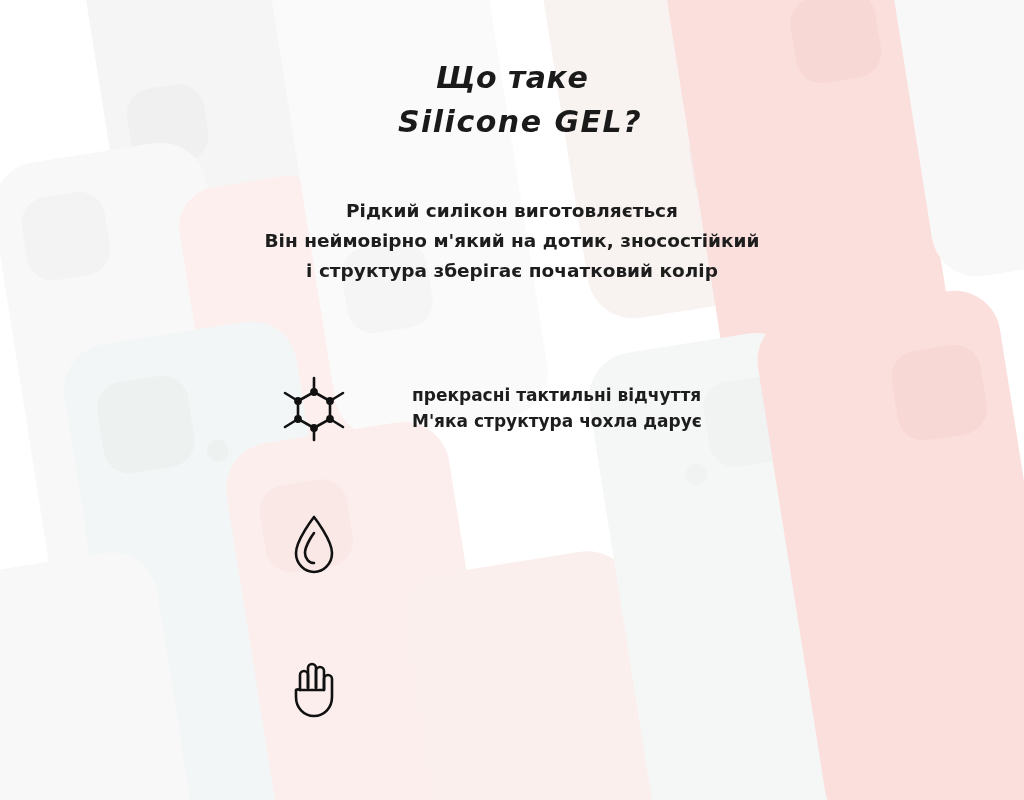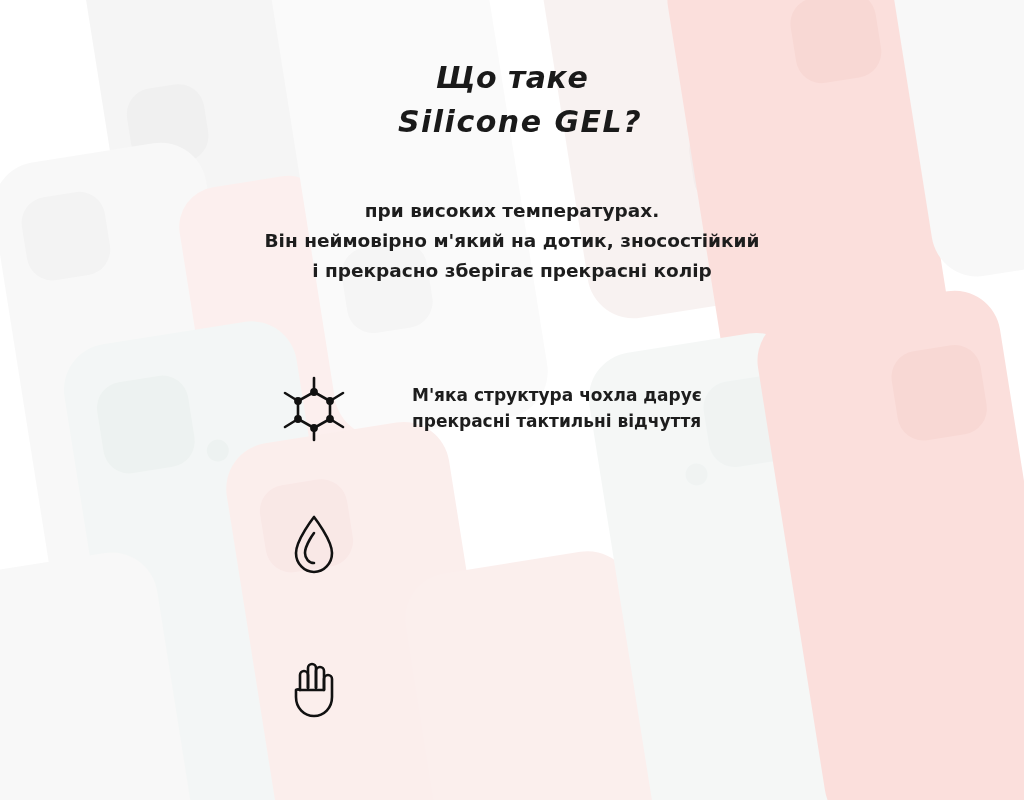--- a/index.html
+++ b/index.html
@@ -307,23 +307,23 @@
   </div>
 
   <div class="content">
 
     <div class="title">
       <span>Що таке</span>
       <span class="line2">Silicone GEL?</span>
     </div>
 
     <div class="lead">
-      <span>при високих температурах.</span>
+      <span>Рідкий силікон виготовляється</span>
       <span>Він неймовірно м'який на дотик, зносостійкий</span>
-      <span>і прекрасно зберігає прекрасні колір</span>
+      <span>і структура зберігає початковий колір</span>
     </div>
 
     <div class="features">
 
       <div class="feature feature-1">
         <div class="feature-icon">
           <svg width="74" height="74" viewBox="0 0 74 74" fill="none" stroke="#111111" stroke-width="2.6" stroke-linecap="round">
             <polygon points="37,22 53,31 53,49 37,58 21,49 21,31" fill="none"></polygon>
             <line x1="37" y1="22" x2="37" y2="8"></line>
             <line x1="53" y1="31" x2="66" y2="23"></line>
@@ -333,22 +333,22 @@
             <line x1="21" y1="31" x2="8" y2="23"></line>
             <circle cx="37" cy="22" r="2.6" fill="#111111"></circle>
             <circle cx="53" cy="31" r="2.6" fill="#111111"></circle>
             <circle cx="53" cy="49" r="2.6" fill="#111111"></circle>
             <circle cx="37" cy="58" r="2.6" fill="#111111"></circle>
             <circle cx="21" cy="49" r="2.6" fill="#111111"></circle>
             <circle cx="21" cy="31" r="2.6" fill="#111111"></circle>
           </svg>
         </div>
         <div class="feature-text">
+          <span>прекрасні тактильні відчуття</span>
           <span>М'яка структура чохла дарує</span>
-          <span>прекрасні тактильні відчуття</span>
         </div>
       </div>
 
       <div class="feature feature-2">
         <div class="feature-icon">
           <svg width="74" height="74" viewBox="0 0 74 74" fill="none" stroke="#111111" stroke-width="2.6" stroke-linecap="round" stroke-linejoin="round">
             <path d="M37 7 C37 7 19 30 19 43 C19 53.5 27.1 62 37 62 C46.9 62 55 53.5 55 43 C55 30 37 7 37 7 Z"></path>
             <path d="M37 23 C37 23 28 35 28 43 C28 48.5 32 53 37 53"></path>
           </svg>
         </div>

